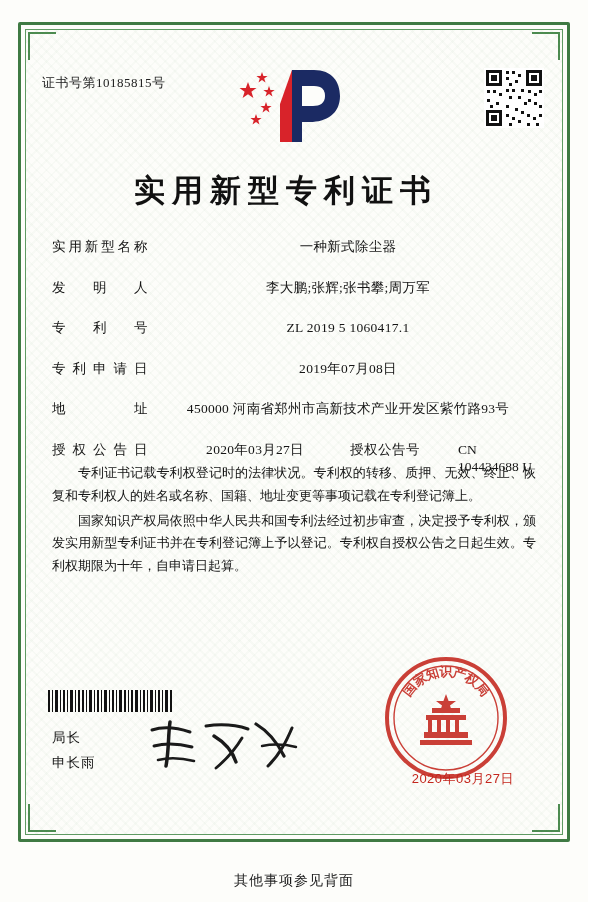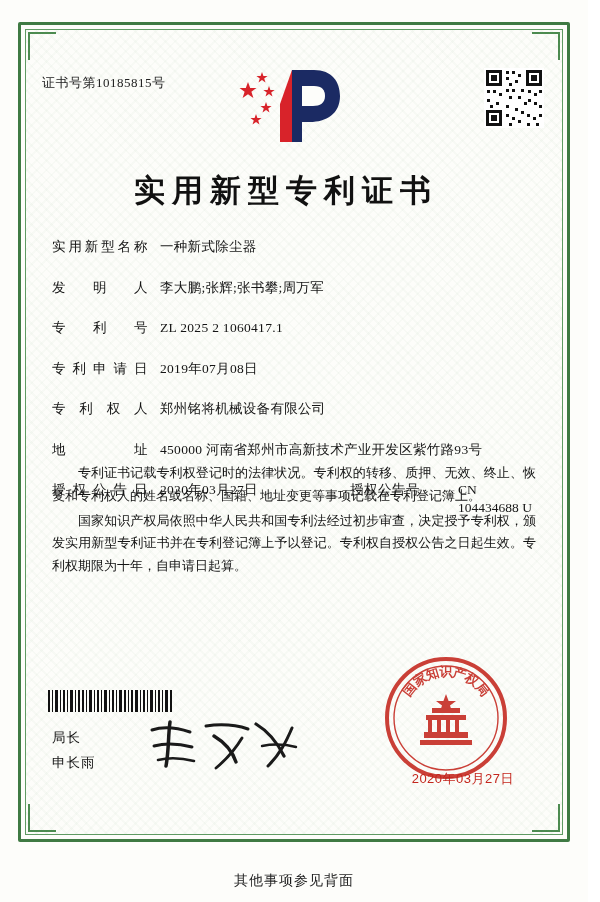--- a/index.html
+++ b/index.html
@@ -137,20 +137,21 @@
   .field-label.spread {
     display: inline-block;
     text-align: justify;
     text-align-last: justify;
     width: 96px;
     padding-right: 12px;
   }
   .field-value {
     flex: 1 1 auto;
     letter-spacing: 0.3px;
+    text-align: center;
   }
   .field-row.dual .field-value {
     flex: 0 0 auto;
     width: 190px;
   }
   .field-label2 {
     flex: 0 0 auto;
     width: 108px;
     letter-spacing: 0.5px;
     white-space: nowrap;
@@ -337,32 +338,28 @@
         <span class="field-value">一种新式除尘器</span>
       </div>
 
       <div class="field-row">
         <span class="field-label spread">发 明 人</span>
         <span class="field-value">李大鹏;张辉;张书攀;周万军</span>
       </div>
 
       <div class="field-row">
         <span class="field-label spread">专 利 号</span>
-        <span class="field-value">ZL 2025 2 1060417.1</span>
+        <span class="field-value">ZL 2019 5 1060417.1</span>
       </div>
 
       <div class="field-row">
         <span class="field-label spread">专利申请日</span>
         <span class="field-value">2019年07月08日</span>
       </div>
 
-      <div class="field-row">
-        <span class="field-label spread">专利权人</span>
-        <span class="field-value">郑州铭将机械设备有限公司</span>
-      </div>
 
       <div class="field-row">
         <span class="field-label spread">地 址</span>
         <span class="field-value">450000 河南省郑州市高新技术产业开发区紫竹路93号</span>
       </div>
 
       <div class="field-row dual">
         <span class="field-label spread">授权公告日</span>
         <span class="field-value">2020年03月27日</span>
         <span class="field-label2">授权公告号</span>

